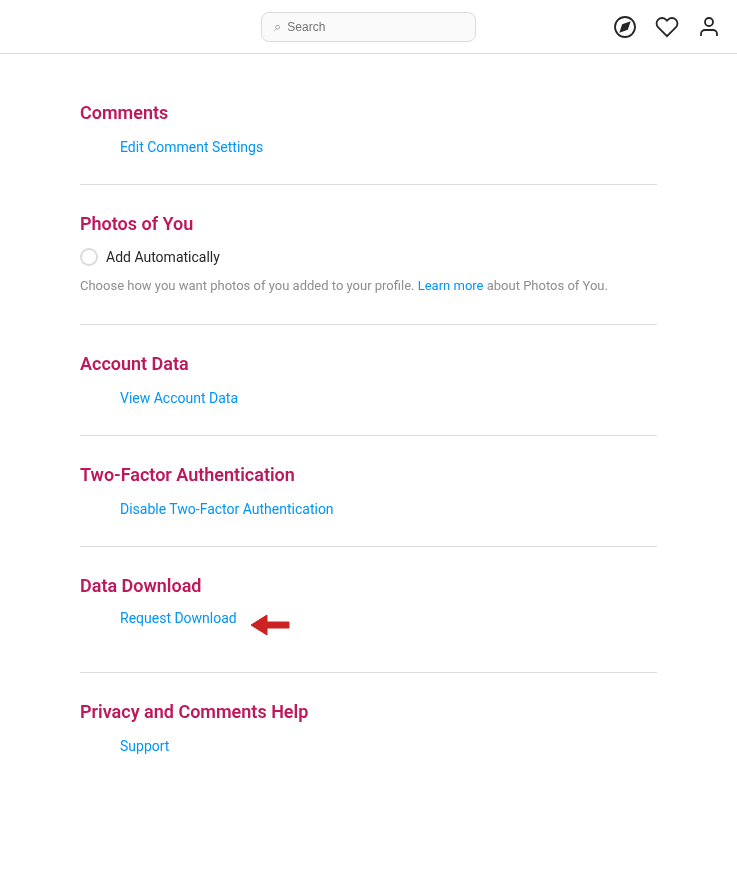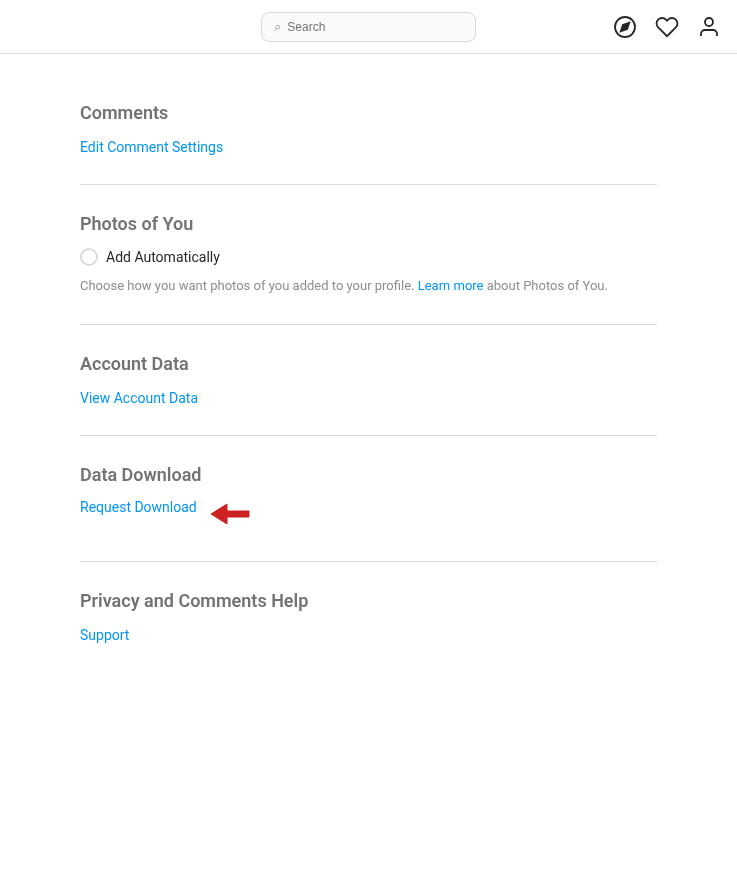--- a/index.html
+++ b/index.html
@@ -69,29 +69,30 @@
       padding: 28px 0;
       border-bottom: 1px solid #dbdbdb;
     }
     .section:last-child {
       border-bottom: none;
     }
 
     .section-title {
       font-size: 18px;
       font-weight: 600;
-      color: #737373;
+      color: #be185d;
       margin-bottom: 14px;
     }
 
     .section-link {
       font-size: 14px;
       color: #0095f6;
       cursor: pointer;
       text-decoration: none;
+      margin-left: 40px;
     }
 
     
     .radio-group {
       display: flex;
       flex-direction: column;
       gap: 22px;
       margin-bottom: 10px;
     }
     .radio-option {
@@ -201,20 +202,24 @@
     <div class="photos-description">
       <span>Choose how you want photos of you added to your profile. </span><a class="learn-more">Learn more</a><span> about Photos of You.</span>
     </div>
   </div>
 
   <div class="section">
     <div class="section-title">Account Data</div>
     <a class="section-link">View Account Data</a>
   </div>
 
+  <div class="section">
+    <div class="section-title">Two-Factor Authentication</div>
+    <a class="section-link">Disable Two-Factor Authentication</a>
+  </div>
 
   <div class="section">
     <div class="section-title">Data Download</div>
     <div class="link-with-arrow">
       <a class="section-link">Request Download</a>
       <span class="red-arrow">
         <svg class="arrow-svg" viewBox="0 0 46 30" xmlns="http://www.w3.org/2000/svg">
 
           <polygon points="20,5 20,12 42,12 42,18 20,18 20,25 4,15" fill="#cc2222" stroke="#cc2222" stroke-linejoin="round"></polygon>
         </svg>

